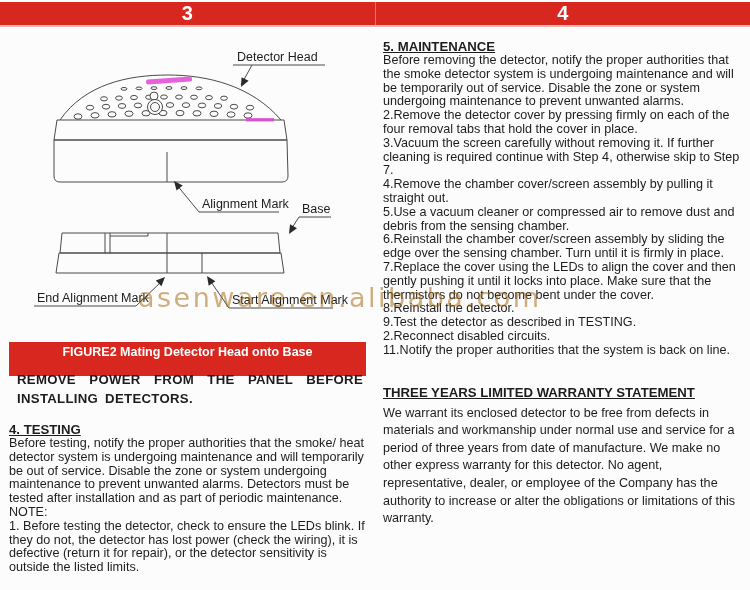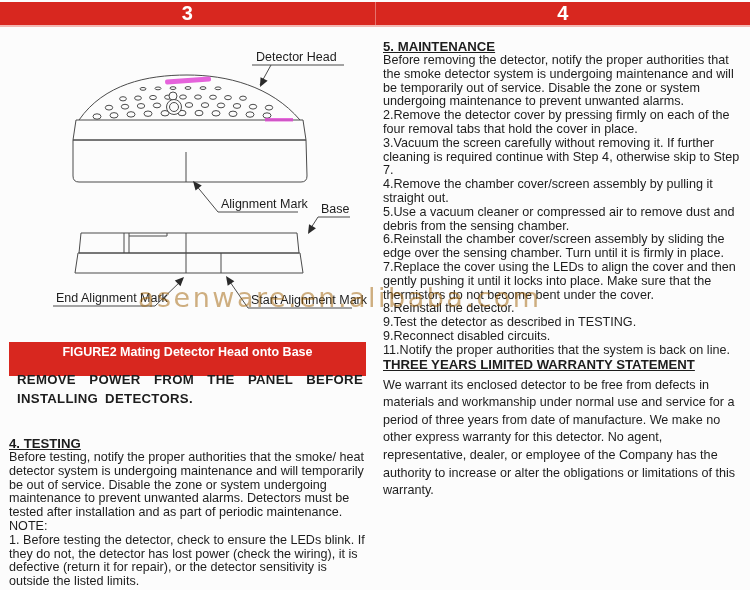--- a/index.html
+++ b/index.html
@@ -8,40 +8,40 @@
     background:#fcfcfc;color:#1d1d1d;
     font-family:"Liberation Sans", sans-serif;
   }
   
   .topbar{position:absolute;left:0;top:2px;width:750px;height:23px;display:flex;
           border-bottom:2px solid #f2b7b2;}
   .topbar .half{width:375px;text-align:center;color:#fff;font-weight:bold;
                 font-size:20px;line-height:23px;}
   .topbar .half.right{border-left:1px solid rgba(255,255,255,.35);}
   
-  .diagram{position:absolute;left:0;top:30px;width:375px;height:310px;padding-left:19px;}
+  .diagram{position:absolute;left:0;top:30px;width:375px;height:310px;}
   svg text{font-family:"Liberation Sans", sans-serif;font-size:12.5px;fill:#1d1d1d;}
   
   .watermark{position:absolute;left:138px;top:282px;z-index:4;
              font-family:"DejaVu Sans", sans-serif;font-size:27px;letter-spacing:2.5px;
              color:#a16207;opacity:.5;white-space:nowrap;pointer-events:none;}
   
   .figbar{position:absolute;left:9px;top:342px;width:357px;height:34px;
           color:#fff;font-weight:bold;font-size:12.5px;text-align:center;line-height:21px;}
   
   .warning{position:absolute;left:17px;top:370px;width:346px;
            font-weight:bold;font-size:13.2px;line-height:19px;text-align:justify;
            letter-spacing:.3px;word-spacing:3px;}
   
   .col{font-size:12.6px;line-height:13.8px;}
-  .col-left{position:absolute;left:9px;top:423px;width:358px;margin-top:14px;}
+  .col-left{position:absolute;left:9px;top:423px;width:358px;}
   .col-right{position:absolute;left:383px;top:40px;width:361px;height:550px;overflow:hidden;}
   .h{font-weight:bold;font-size:13.2px;line-height:14px;text-decoration:underline;}
   .intro{margin-bottom:16px;}
-  .warranty{}
+  .warranty{margin-top:28px;}
   .warranty .h{margin-bottom:5px;}
   .warranty .wbody{line-height:17.6px;}
 </style>
 </head>
 <body>
 
 <div class="topbar" style="background: rgb(216, 39, 31);">
   <div class="half">3</div>
   <div class="half right">4</div>
 </div>
@@ -153,19 +153,19 @@
   <div class="h">5. MAINTENANCE</div>
   <div>Before removing the detector, notify the proper authorities that the smoke detector system is undergoing maintenance and will be temporarily out of service. Disable the zone or system undergoing maintenance to prevent unwanted alarms.</div>
   <div>2.Remove the detector cover by pressing firmly on each of the four removal tabs that hold the cover in place.</div>
   <div>3.Vacuum the screen carefully without removing it. If further cleaning is required continue with Step 4, otherwise skip to Step 7.</div>
   <div>4.Remove the chamber cover/screen assembly by pulling it straight out.</div>
   <div>5.Use a vacuum cleaner or compressed air to remove dust and debris from the sensing chamber.</div>
   <div>6.Reinstall the chamber cover/screen assembly by sliding the edge over the sensing chamber. Turn until it is firmly in place.</div>
   <div>7.Replace the cover using the LEDs to align the cover and then gently pushing it until it locks into place. Make sure that the thermistors do not become bent under the cover.</div>
   <div>8.Reinstall the detector.</div>
   <div>9.Test the detector as described in TESTING.</div>
-  <div>9.Reconnect disabled circuits.</div>
+  <div>2.Reconnect disabled circuits.</div>
   <div>11.Notify the proper authorities that the system is back on line.</div>
   <div class="warranty">
     <div class="h">THREE YEARS LIMITED WARRANTY STATEMENT</div>
     <div class="wbody">We warrant its enclosed detector to be free from defects in materials and workmanship under normal use and service for a period of three years from date of manufacture. We make no other express warranty for this detector. No agent, representative, dealer, or employee of the Company has the authority to increase or alter the obligations or limitations of this warranty.</div>
   </div>
 </div>
 
 </body></html>

